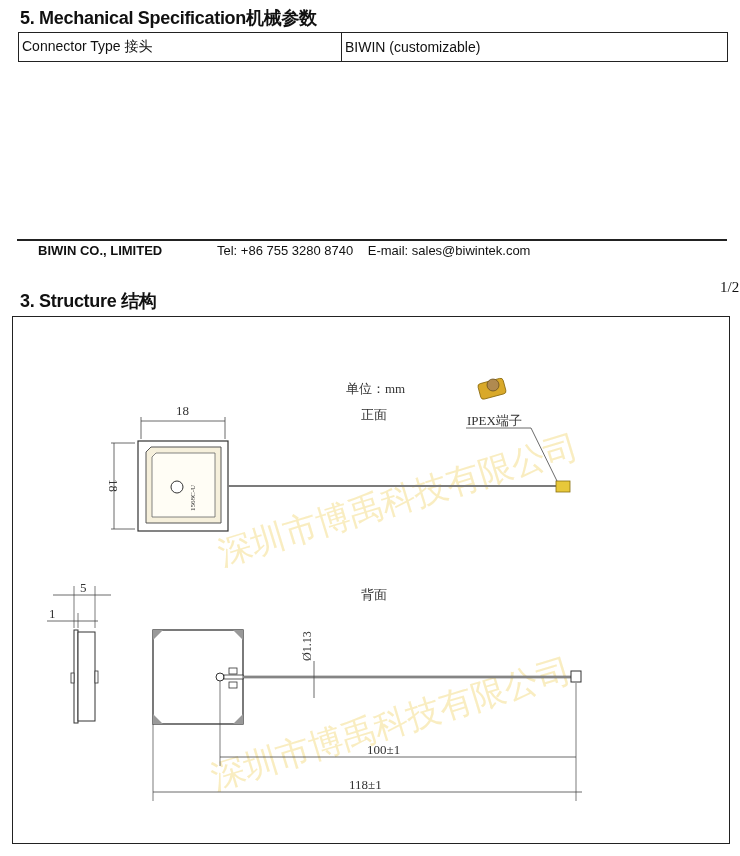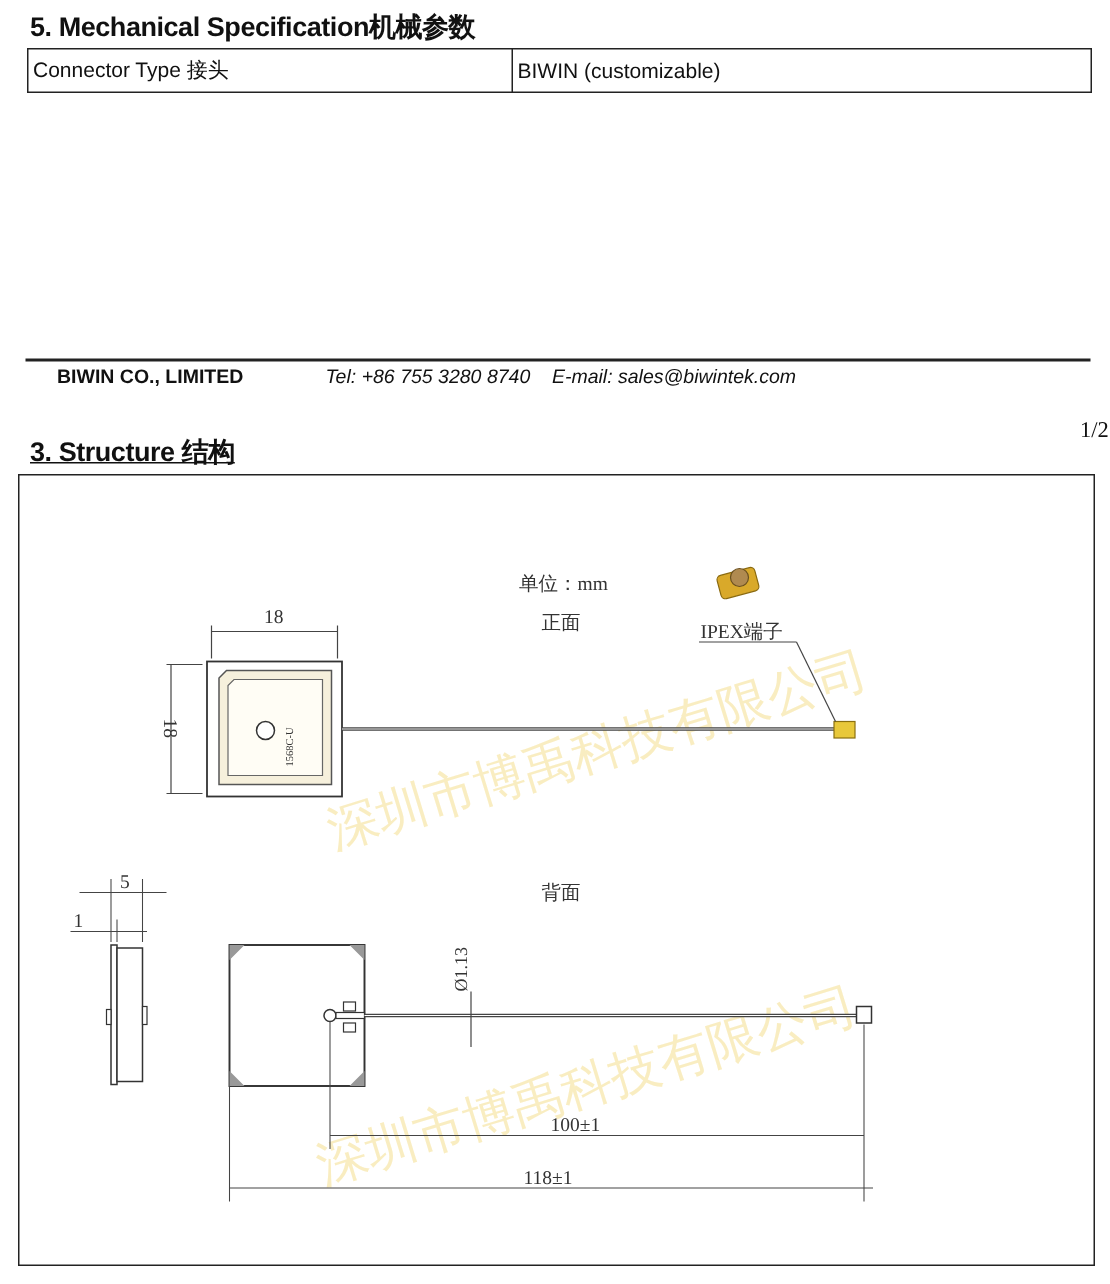--- a/index.html
+++ b/index.html
@@ -1,20 +1,20 @@
 <!DOCTYPE html>
 <html><head>
   <meta charset="utf-8">
   <style>
     html, body { margin: 0; padding: 0; background: #ffffff; }
     body { width: 740px; height: 856px; position: relative; overflow: hidden;
            font-family: "Liberation Sans", "DejaVu Sans", sans-serif; color: #111; }
     .h2 { position: absolute; left: 20px; font-weight: bold; font-size: 18px; letter-spacing: -0.3px; }
     #sec2-title { top: 6px; }
-    #sec3-title { top: 289px; text-decoration: underline; }
+    #sec3-title { top: 289px; }
     table.spec { position: absolute; left: 18px; top: 32px; width: 710px; border-collapse: collapse;
                  font-size: 14px; }
     table.spec td { border: 1.5px solid #222; height: 28px; padding: 0 3px; vertical-align: middle; }
     table.spec td.k { width: 316px; }
     .footer-rule { position: absolute; left: 17px; top: 239px; width: 710px; height: 1.5px; background: #222; }
     .footer { position: absolute; top: 243px; font-size: 13px; }
     #company { left: 20px; font-weight: bold; margin-left: 18px; }
     #contact { left: 217px; }
     #pageno { left: 720px; font-family: "Liberation Serif", serif; font-size: 15px; margin-top: 36px; }
     .drawing-frame { position: absolute; left: 12px; top: 316px; width: 716px; height: 526px;
@@ -31,21 +31,21 @@
   <tbody>
   <tr>
     <td class="k">Connector Type 接头</td>
     <td>BIWIN (customizable)</td>
   </tr>
 </tbody>
   </table>
 
 <div class="footer-rule"></div>
 <div class="footer" id="company">BIWIN CO., LIMITED</div>
-<div class="footer" id="contact" style="white-space:pre;font-style:italic;">Tel: +86 755 3280 8740    E-mail: sales@biwintek.com</div>
+<div class="footer" id="contact" style="white-space:pre;">Tel: +86 755 3280 8740    E-mail: sales@biwintek.com</div>
 <div class="footer" id="pageno">1/2</div>
 
 <div class="h2" id="sec3-title">3. Structure 结构</div>
 
 <div class="drawing-frame">
   <svg width="716" height="526" viewBox="12 316 716 526">
 
     <text x="200" y="520" font-size="34" fill="#f7e6a8" opacity="0.7" transform="rotate(-17 360 470)">深圳市博禹科技有限公司</text>
     <text x="195" y="742" font-size="34" fill="#f7e6a8" opacity="0.7" transform="rotate(-17 360 700)">深圳市博禹科技有限公司</text>
 

